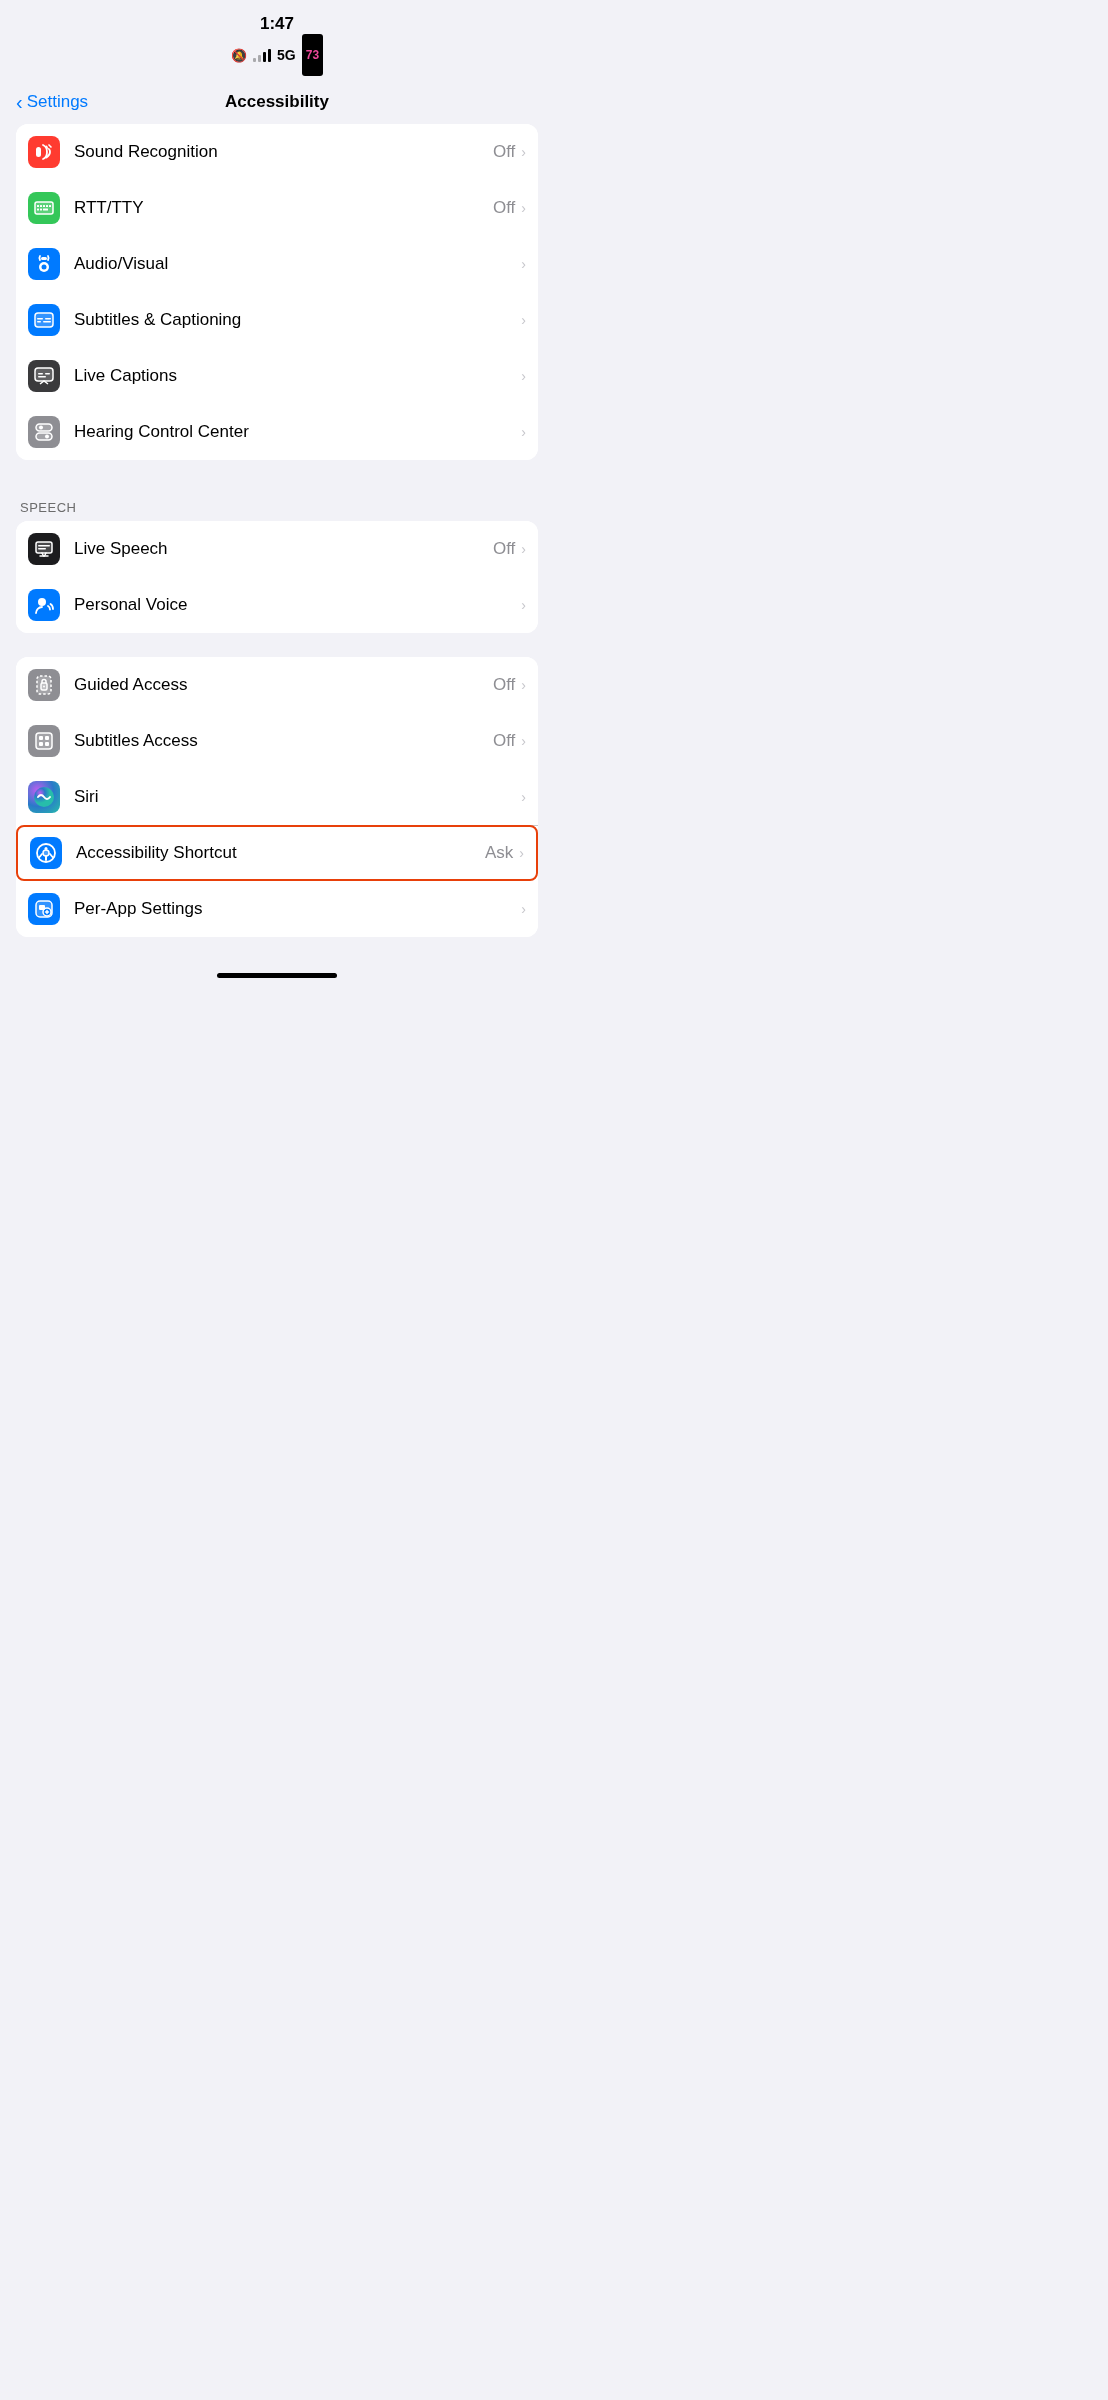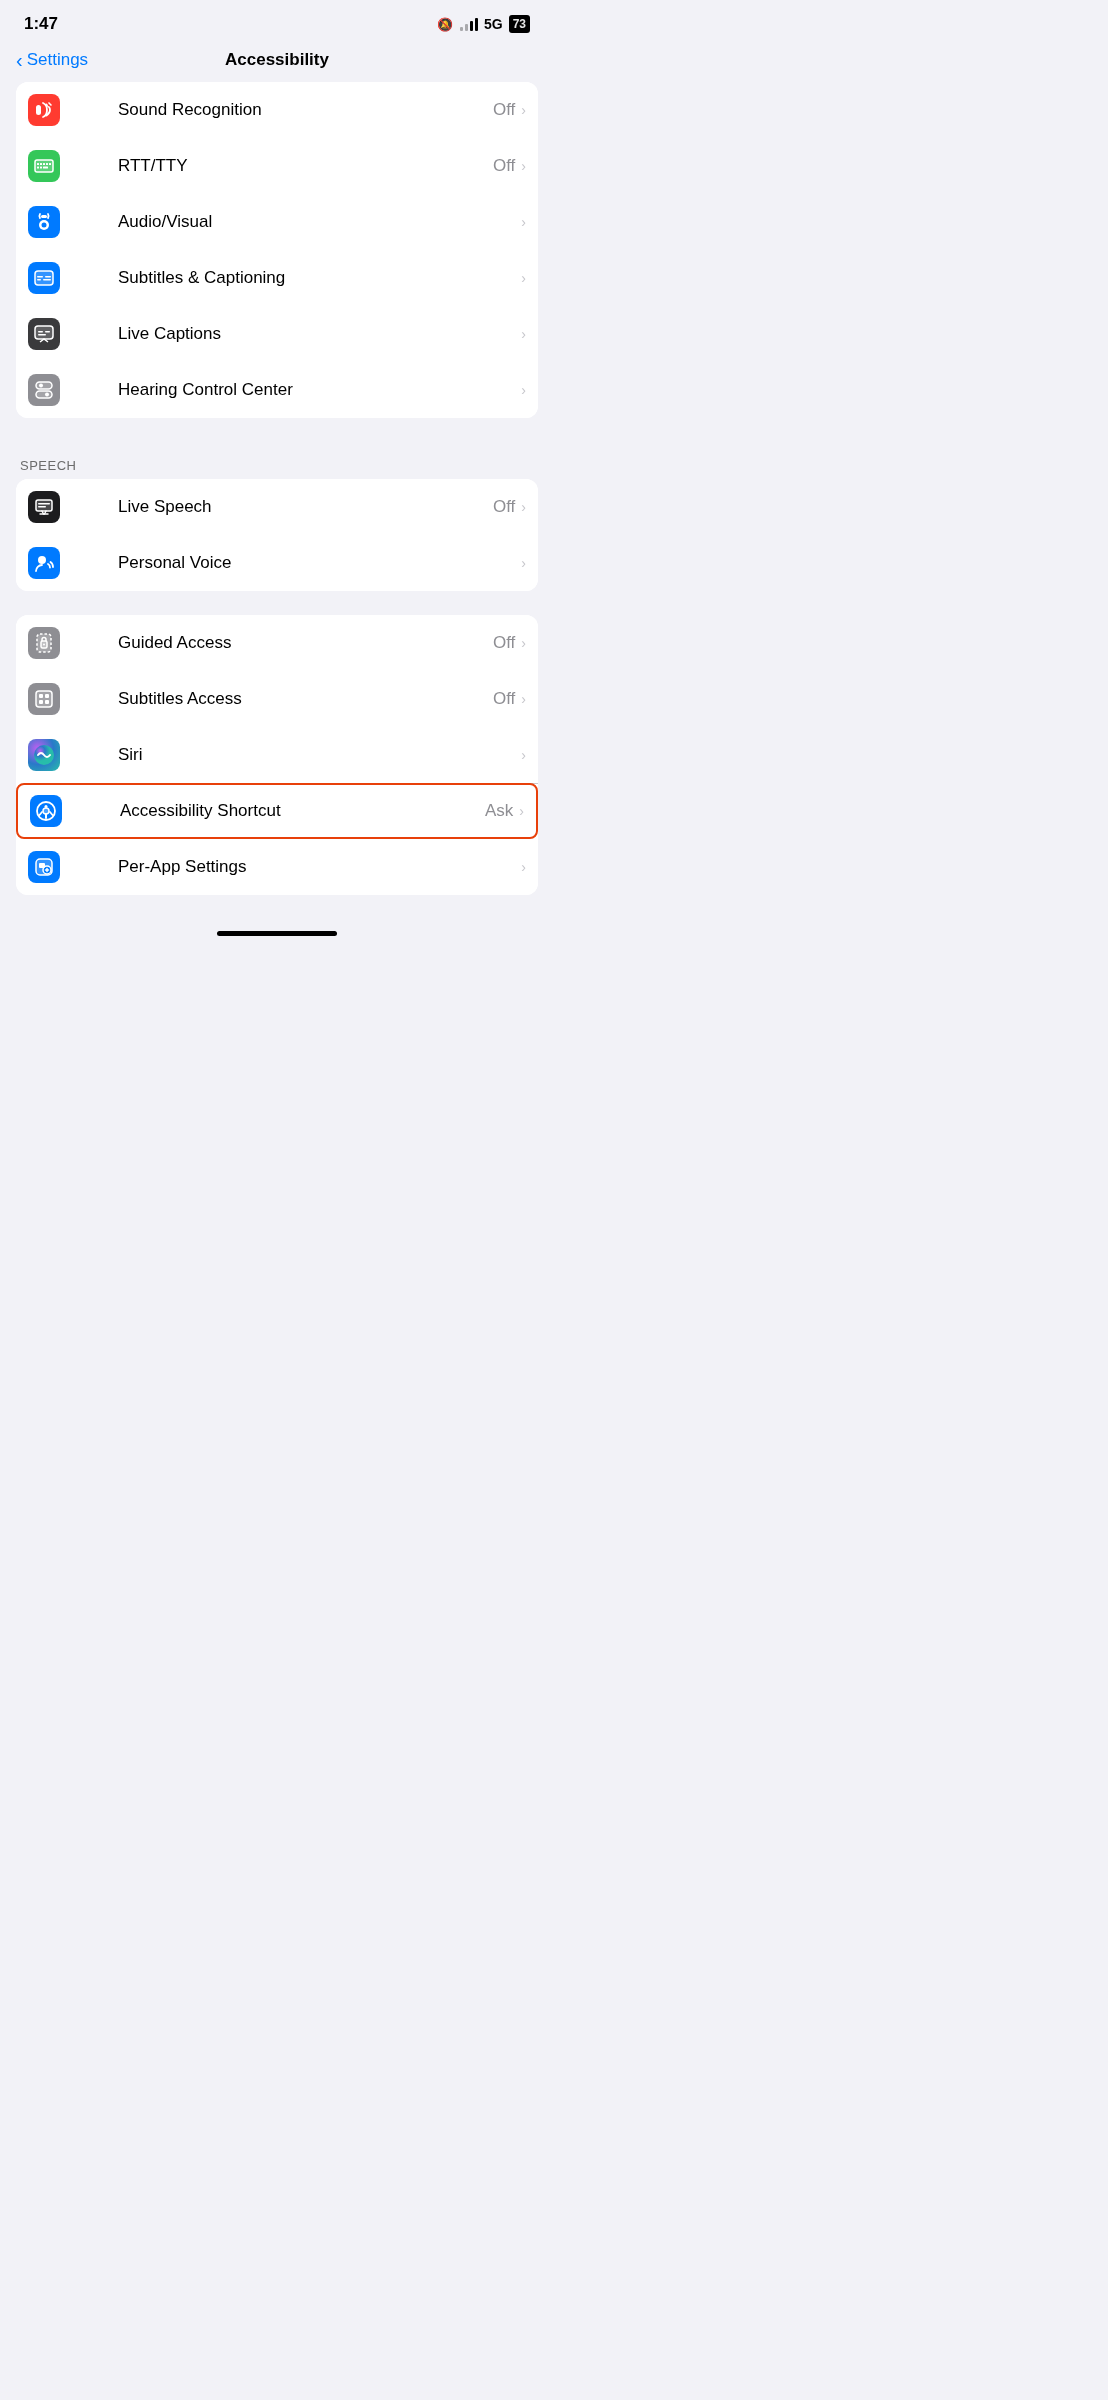--- a/index.html
+++ b/index.html
@@ -13,20 +13,21 @@
       color: #000;
     }
 
     
     .status-bar {
       display: flex;
       justify-content: space-between;
       align-items: center;
       padding: 14px 24px 8px 24px;
       background: #f2f2f7;
+      flex-direction: column;
     }
     .status-time {
       font-weight: 700;
       font-size: 17px;
     }
     .status-right {
       display: flex;
       align-items: center;
       gap: 6px;
     }
@@ -48,22 +49,22 @@
     .signal-bar.empty { background: rgba(0,0,0,0.3); }
     .signal-5g {
       font-weight: 700;
       font-size: 14px;
     }
     .battery {
       display: flex;
       align-items: center;
       background: #000;
       border-radius: 3px;
-      padding: 2px 4px;
-      color: #e5e5e5;
+      padding: 14px 4px;
+      color: #ec4899;
       font-size: 12px;
       font-weight: 700;
       gap: 2px;
     }
 
     
     .nav-header {
       display: flex;
       justify-content: center;
       align-items: center;
@@ -150,21 +151,20 @@
     }
     .item-icon svg {
       width: 22px;
       height: 22px;
     }
     .item-content {
       flex: 1;
       display: flex;
       align-items: center;
       justify-content: space-between;
-      margin-left: 44px;
     }
     .item-label {
       font-size: 17px;
       color: #000;
     }
     .item-right {
       display: flex;
       align-items: center;
       gap: 4px;
       color: #8e8e93;

